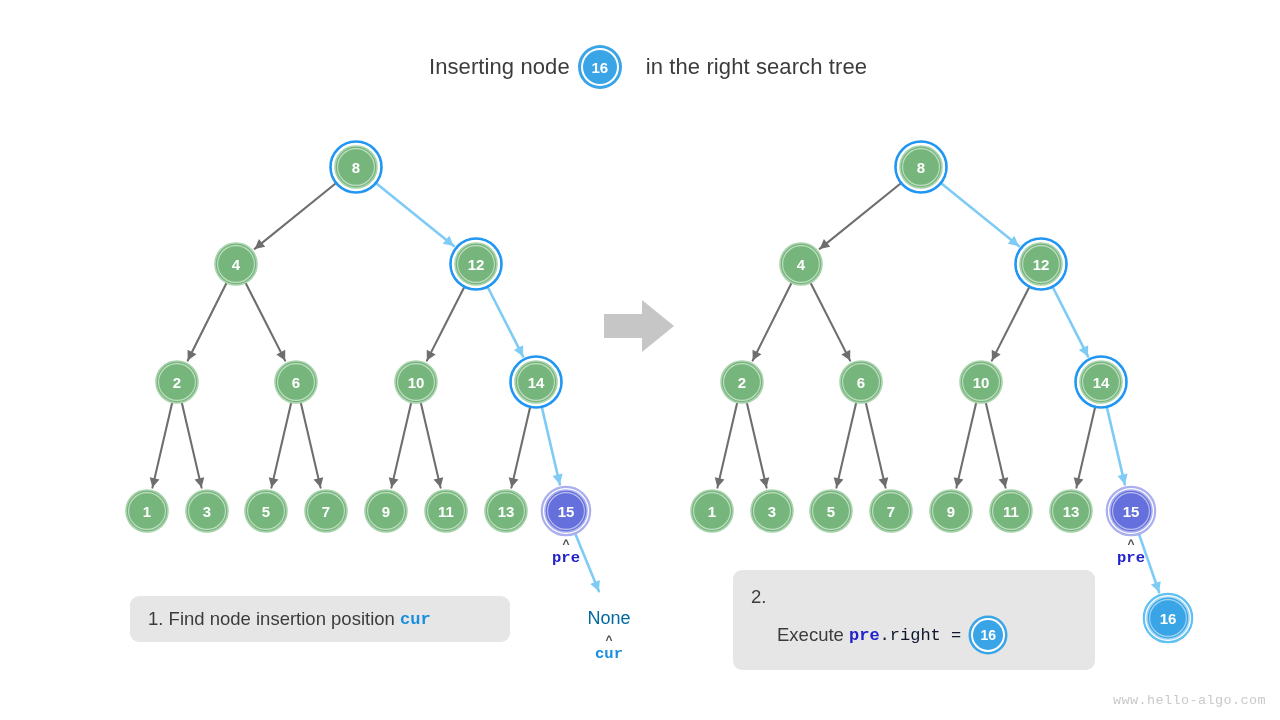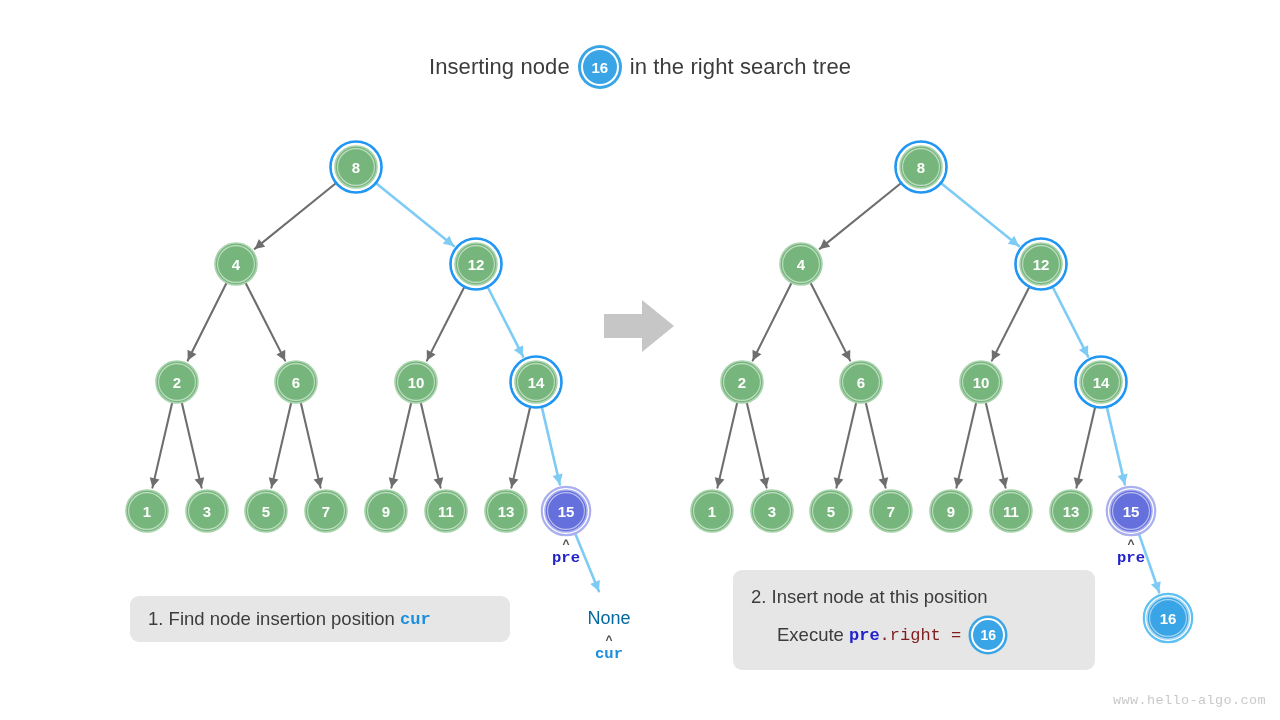--- a/index.html
+++ b/index.html
@@ -13,20 +13,21 @@
 
   
   .title-row {
     position: absolute; left: 0; top: 48px; width: 1280px;
     display: flex; align-items: center; justify-content: center;
     gap: 11px;
   }
   .title-text {
     font-size: 22px; color: #3c3c3c; letter-spacing: .1px;
     white-space: pre;
+    margin-left: 16px;
   }
   .badge-node {
     width: 38px; height: 38px; border-radius: 50%;
     background: #3aa5e6;
     box-shadow: 0 0 0 2px #ffffff inset, 0 0 0 3px #3aa5e6;
     display: flex; align-items: center; justify-content: center;
     color: #ffffff; font-size: 15px; font-weight: 600;
     box-sizing: border-box;
   }
 
@@ -64,21 +65,21 @@
   
   .infobox {
     position: absolute; background: #e6e6e6; border-radius: 9px;
     color: #3c3c3c; font-size: 18.5px; box-sizing: border-box;
   }
   .infobox .line { white-space: pre; display: flex; align-items: center; }
   .mono { font-family: "Liberation Mono", monospace; font-size: 17px; }
   .mono.b { font-weight: 700; }
   .c-cur { color: #1a8fe0; }
   .c-pre { color: #2222cc; }
-  .c-dim { color: #7f1d1d; }
+  .c-dim { color: #0f172a; }
   .inline-badge {
     width: 34px; height: 34px; border-radius: 50%;
     background: #3aa5e6;
     box-shadow: 0 0 0 2px #ffffff inset, 0 0 0 2.5px #3aa5e6;
     display: inline-flex; align-items: center; justify-content: center;
     color: #ffffff; font-size: 14px; font-weight: 600;
     box-sizing: border-box; margin-left: 10px;
     font-family: "Liberation Sans", sans-serif;
   }
 
@@ -356,21 +357,20 @@
       <span>Find node insertion position</span>
       <span>&nbsp;</span>
       <span class="mono b c-cur">cur</span>
     </div>
   </div>
 
   <div class="infobox" id="box2" style="left: 733px; top: 570px; width: 362px; height: 100px;">
     <div class="line" style="padding:16px 0 0 18px;">
       <span>2.</span>
       <span>&nbsp;</span>
-      <span>Insert node at this position</span>
     </div>
     <div class="line" style="padding:10px 4px 0 44px;">
       <span>Execute</span>
       <span>&nbsp;</span>
       <span class="mono b c-pre">pre</span>
       <span class="mono c-dim">.right =</span>
       <span class="inline-badge">16</span>
     </div>
   </div>
 

